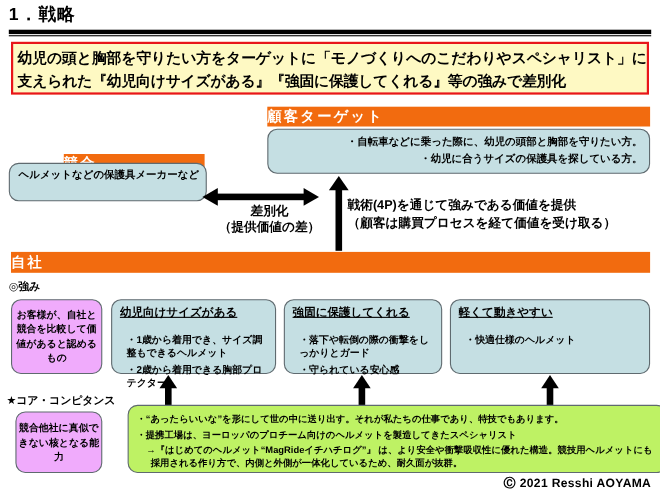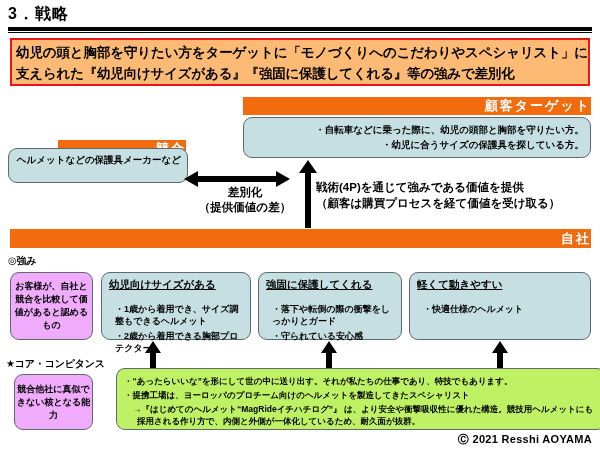--- a/index.html
+++ b/index.html
@@ -51,21 +51,21 @@
 
   
   .headline-box {
     position: absolute;
     left: 10px;
     top: 38px;
     width: 580px;
     height: 48px;
     border: 2px solid #e8151a;
     box-sizing: border-box;
-    background: #fdba74;
+    background: #fef9c3;
   }
   .headline-text {
     position: absolute;
     left: 4px;
     top: 2px;
     width: 572px;
     font-size: 13.5px;
     font-weight: bold;
     line-height: 21px;
     letter-spacing: -0.2px;
@@ -74,21 +74,21 @@
 
   
   .band {
     position: absolute;
     background: #f26b0f;
     color: #ffffff;
     font-weight: bold;
     font-size: 13px;
     display: flex;
     align-items: center;
-    justify-content: flex-end;
+    justify-content: flex-start;
     letter-spacing: 2px;
   }
   .band-kyogo   { left: 58px;  top: 128px; width: 128px; height: 17px; margin-top: 12px; }
   .band-kokyaku { left: 243px; top: 97px;  width: 348px; height: 18px; }
   .band-jisha   { left: 10px;  top: 229px; width: 581px; height: 19px; }
 
   
   .rbox {
     position: absolute;
     background: #c5dfe3;
@@ -283,21 +283,21 @@
     font-size: 11px;
     font-weight: bold;
     letter-spacing: 0.3px;
   }
 </style>
 </head>
 <body>
 
 <div class="page">
 
-  <div class="page-title">3．戦略</div>
+  <div class="page-title">1．戦略</div>
   <div class="title-rule"></div>
   <div class="title-rule-thin"></div>
 
   <div class="headline-box">
     <div class="headline-text">幼児の頭と胸部を守りたい方をターゲットに「モノづくりへのこだわりやスペシャリスト」に支えられた『幼児向けサイズがある』『強固に保護してくれる』等の強みで差別化</div>
   </div>
 
   <div class="band band-kyogo">
     <span>競合</span>
   </div>

